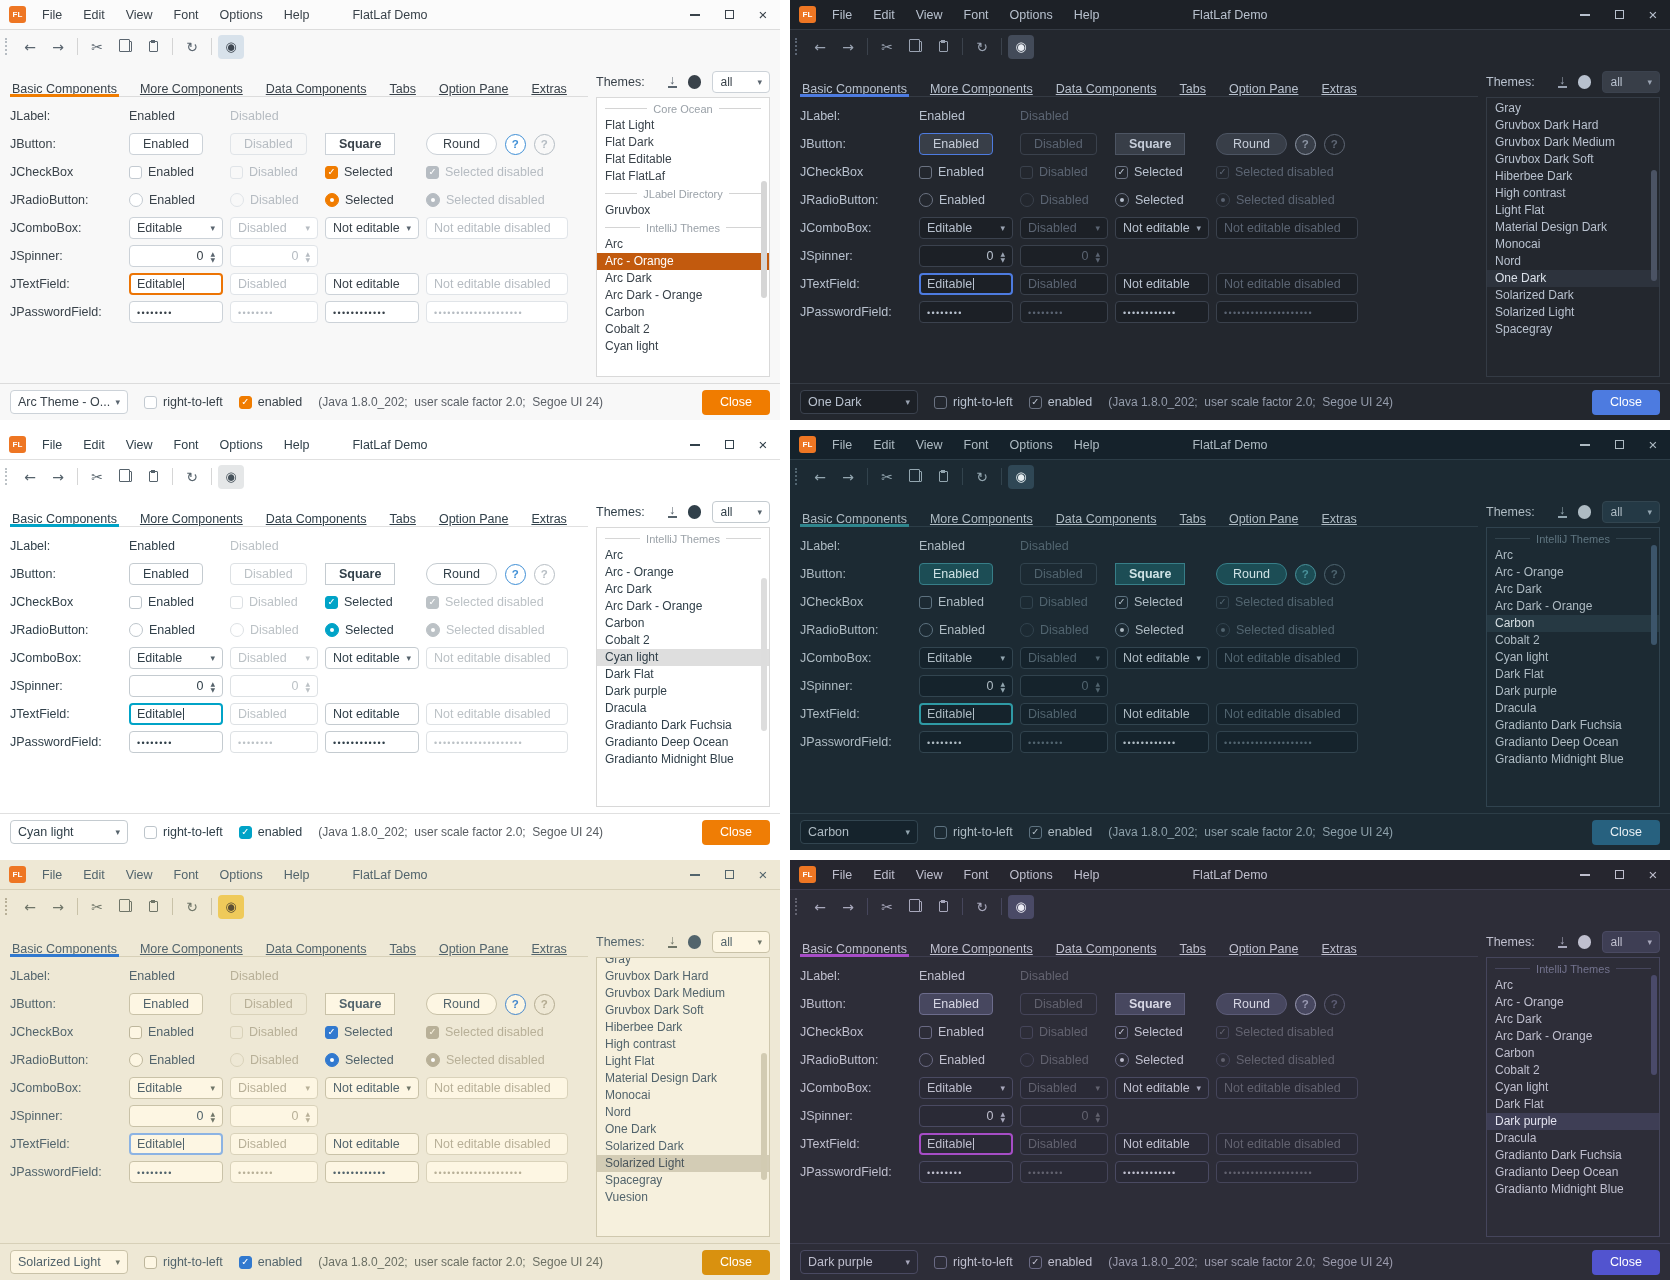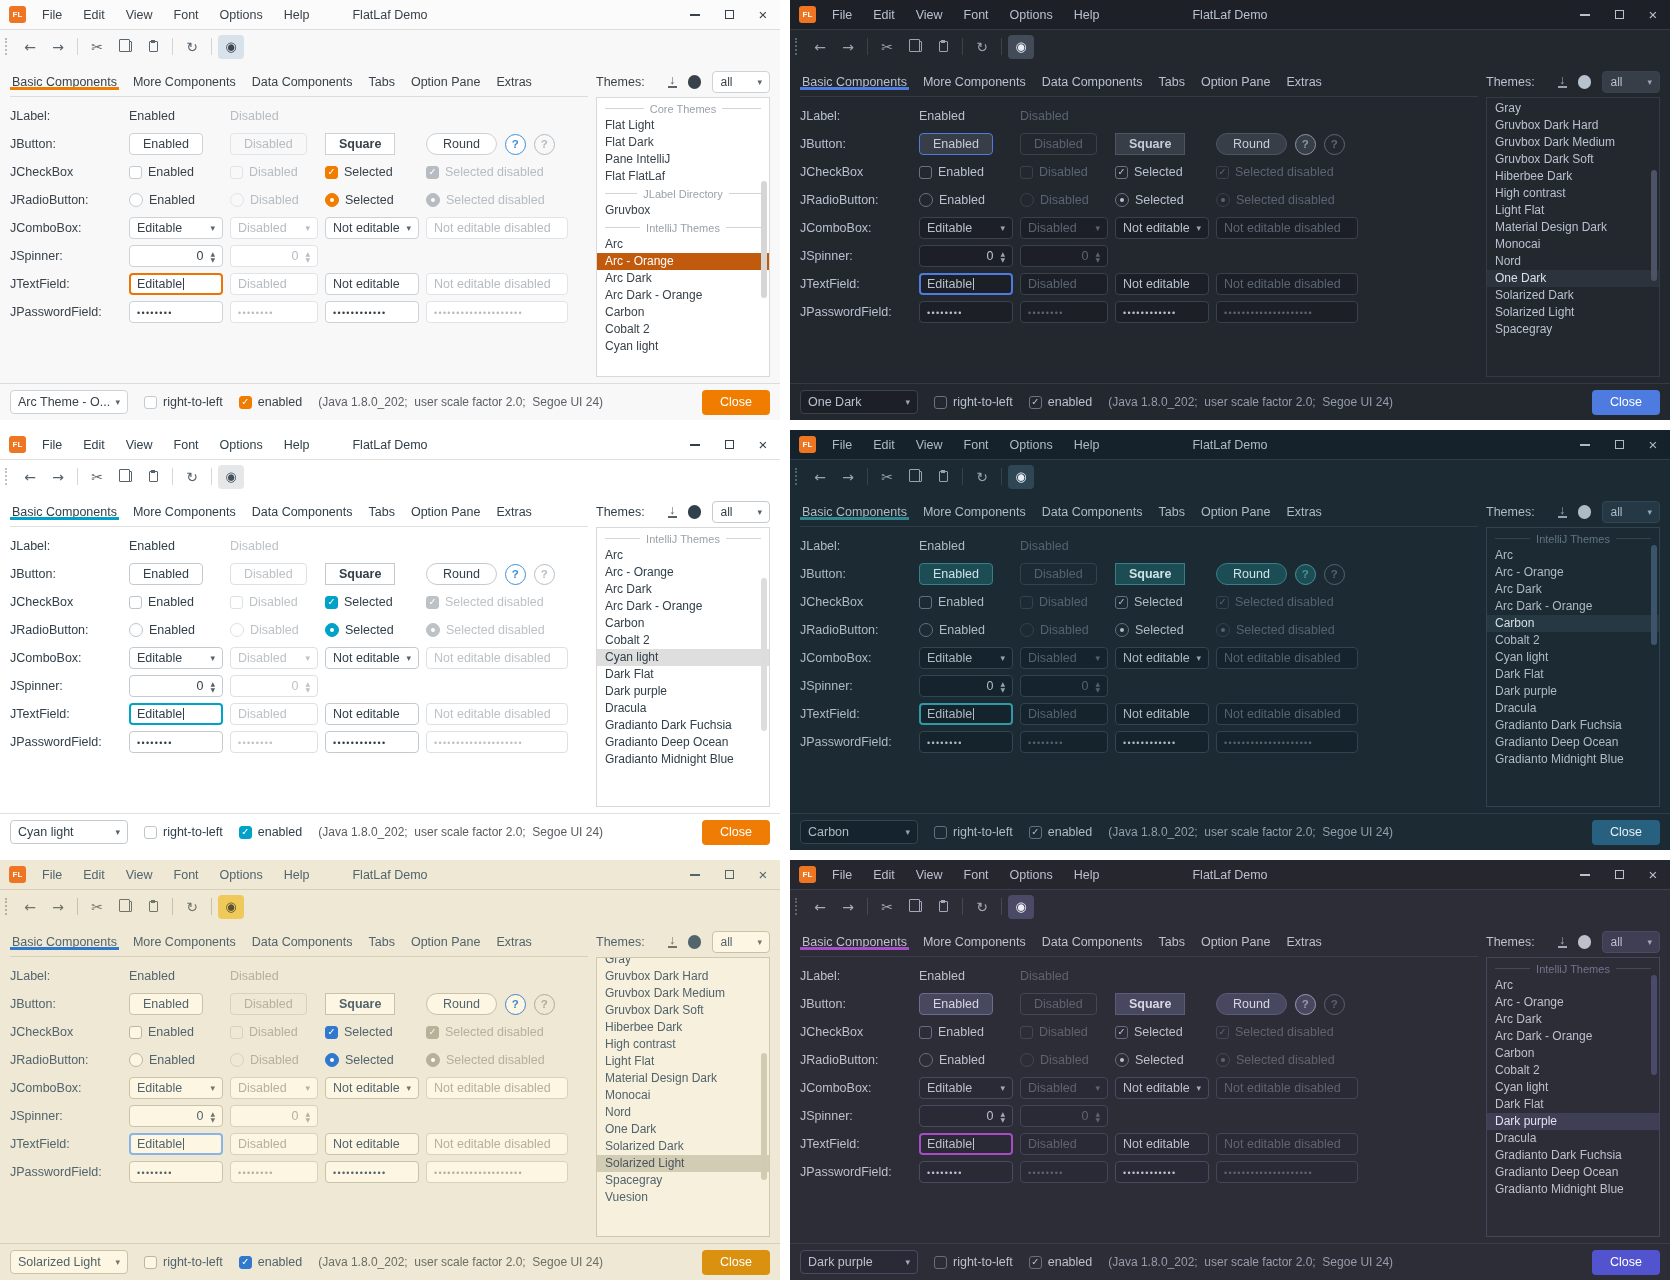--- a/index.html
+++ b/index.html
@@ -34,21 +34,21 @@
   .tsep { width:1px; height:17px; background:var(--sepln); margin:0 4px; }
   .gl-copy { position:relative; width:9px; height:11px; border:1.3px solid currentColor; border-radius:1px; margin-left:4px; }
   .gl-copy::after { content:''; position:absolute; left:-5px; top:-3px; width:9px; height:11px;
                     border:1.3px solid currentColor; border-radius:1px; background:var(--bg); }
   .gl-paste { position:relative; width:9px; height:11px; border:1.3px solid currentColor; border-radius:1px; }
   .gl-paste::before { content:''; position:absolute; top:-2px; left:1.5px; width:4px; height:2.5px; background:currentColor; }
 
   
   .main { flex:1; min-height:0; display:flex; padding:4px 10px 0 10px; background:var(--bg); }
   .left { flex:1; min-width:0; }
-  .tabbar { display:flex; gap:12px; height:30px; align-items:center; border-bottom:1px solid var(--sep); }
+  .tabbar { display:flex; gap:19px; height:30px; align-items:flex-end; border-bottom:1px solid var(--sep);text-decoration:underline; }
   .tab { position:relative; display:flex; align-items:center; padding:0 2px; color:var(--text); white-space:nowrap; }
   .tab.sel::after { content:''; position:absolute; left:0; right:0; bottom:-1px; height:3px; background:var(--accent); }
 
   .grid { display:grid; grid-template-columns:112px 94px 88px 94px 142px; column-gap:7px; row-gap:6px;
           margin-top:8px; align-items:center; }
   .rowlabel { color:var(--text); white-space:nowrap; }
   .cell { display:flex; align-items:center; min-height:22px; }
   .mut { color:var(--muted); }
 
   .fbtn { height:22px; padding:0 13px; display:inline-flex; align-items:center; justify-content:center;
@@ -352,26 +352,26 @@
             </span>
           <span class="ghicon"></span>
           <span class="mini">
             <span class="ftext">all</span>
             <span class="arr">▾</span>
           </span>
         </div>
         <div class="theme-list">
             <div class="lsep">
               <i></i>
-              <span>Core Themes</span>
+              <span>Core Ocean</span>
               <i></i>
             </div>
             <div class="litem">Flat Light</div>
             <div class="litem">Flat Dark</div>
-            <div class="litem">Pane IntelliJ</div>
+            <div class="litem">Flat Editable</div>
             <div class="litem">Flat FlatLaf</div>
             <div class="lsep">
               <i></i>
               <span>JLabel Directory</span>
               <i></i>
             </div>
             <div class="litem">Gruvbox</div>
             <div class="lsep">
               <i></i>
               <span>IntelliJ Themes</span>

